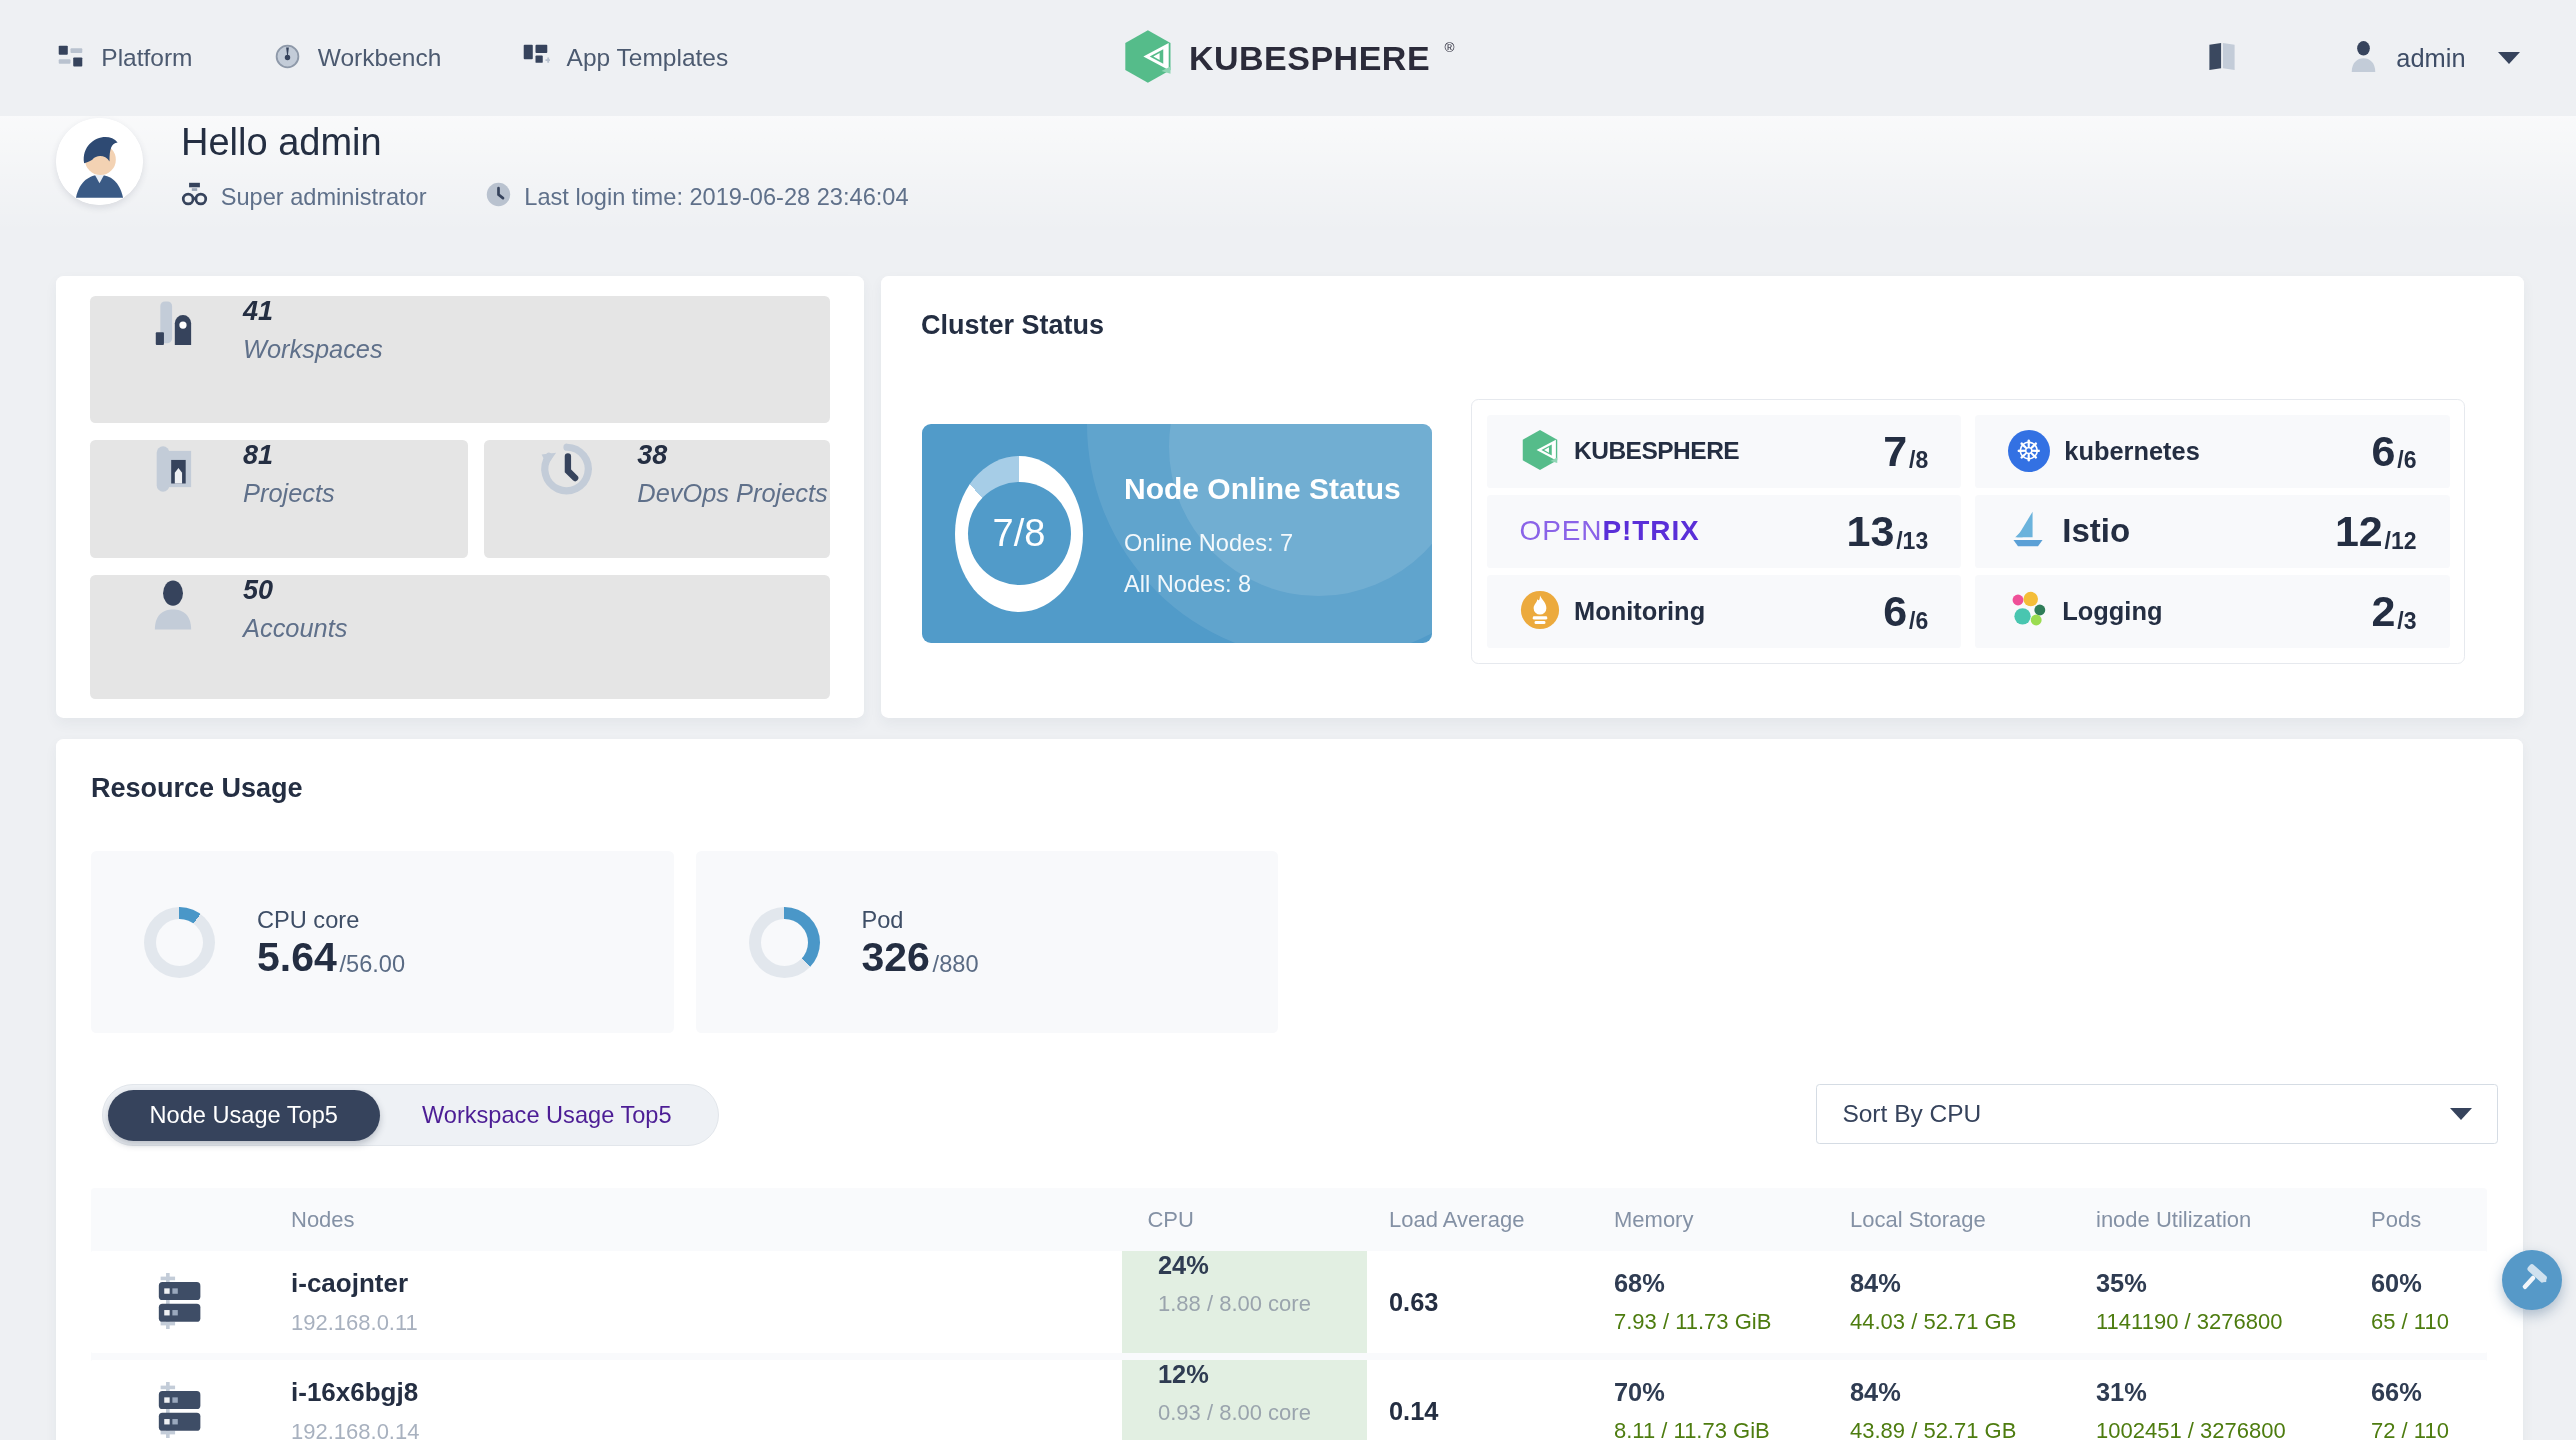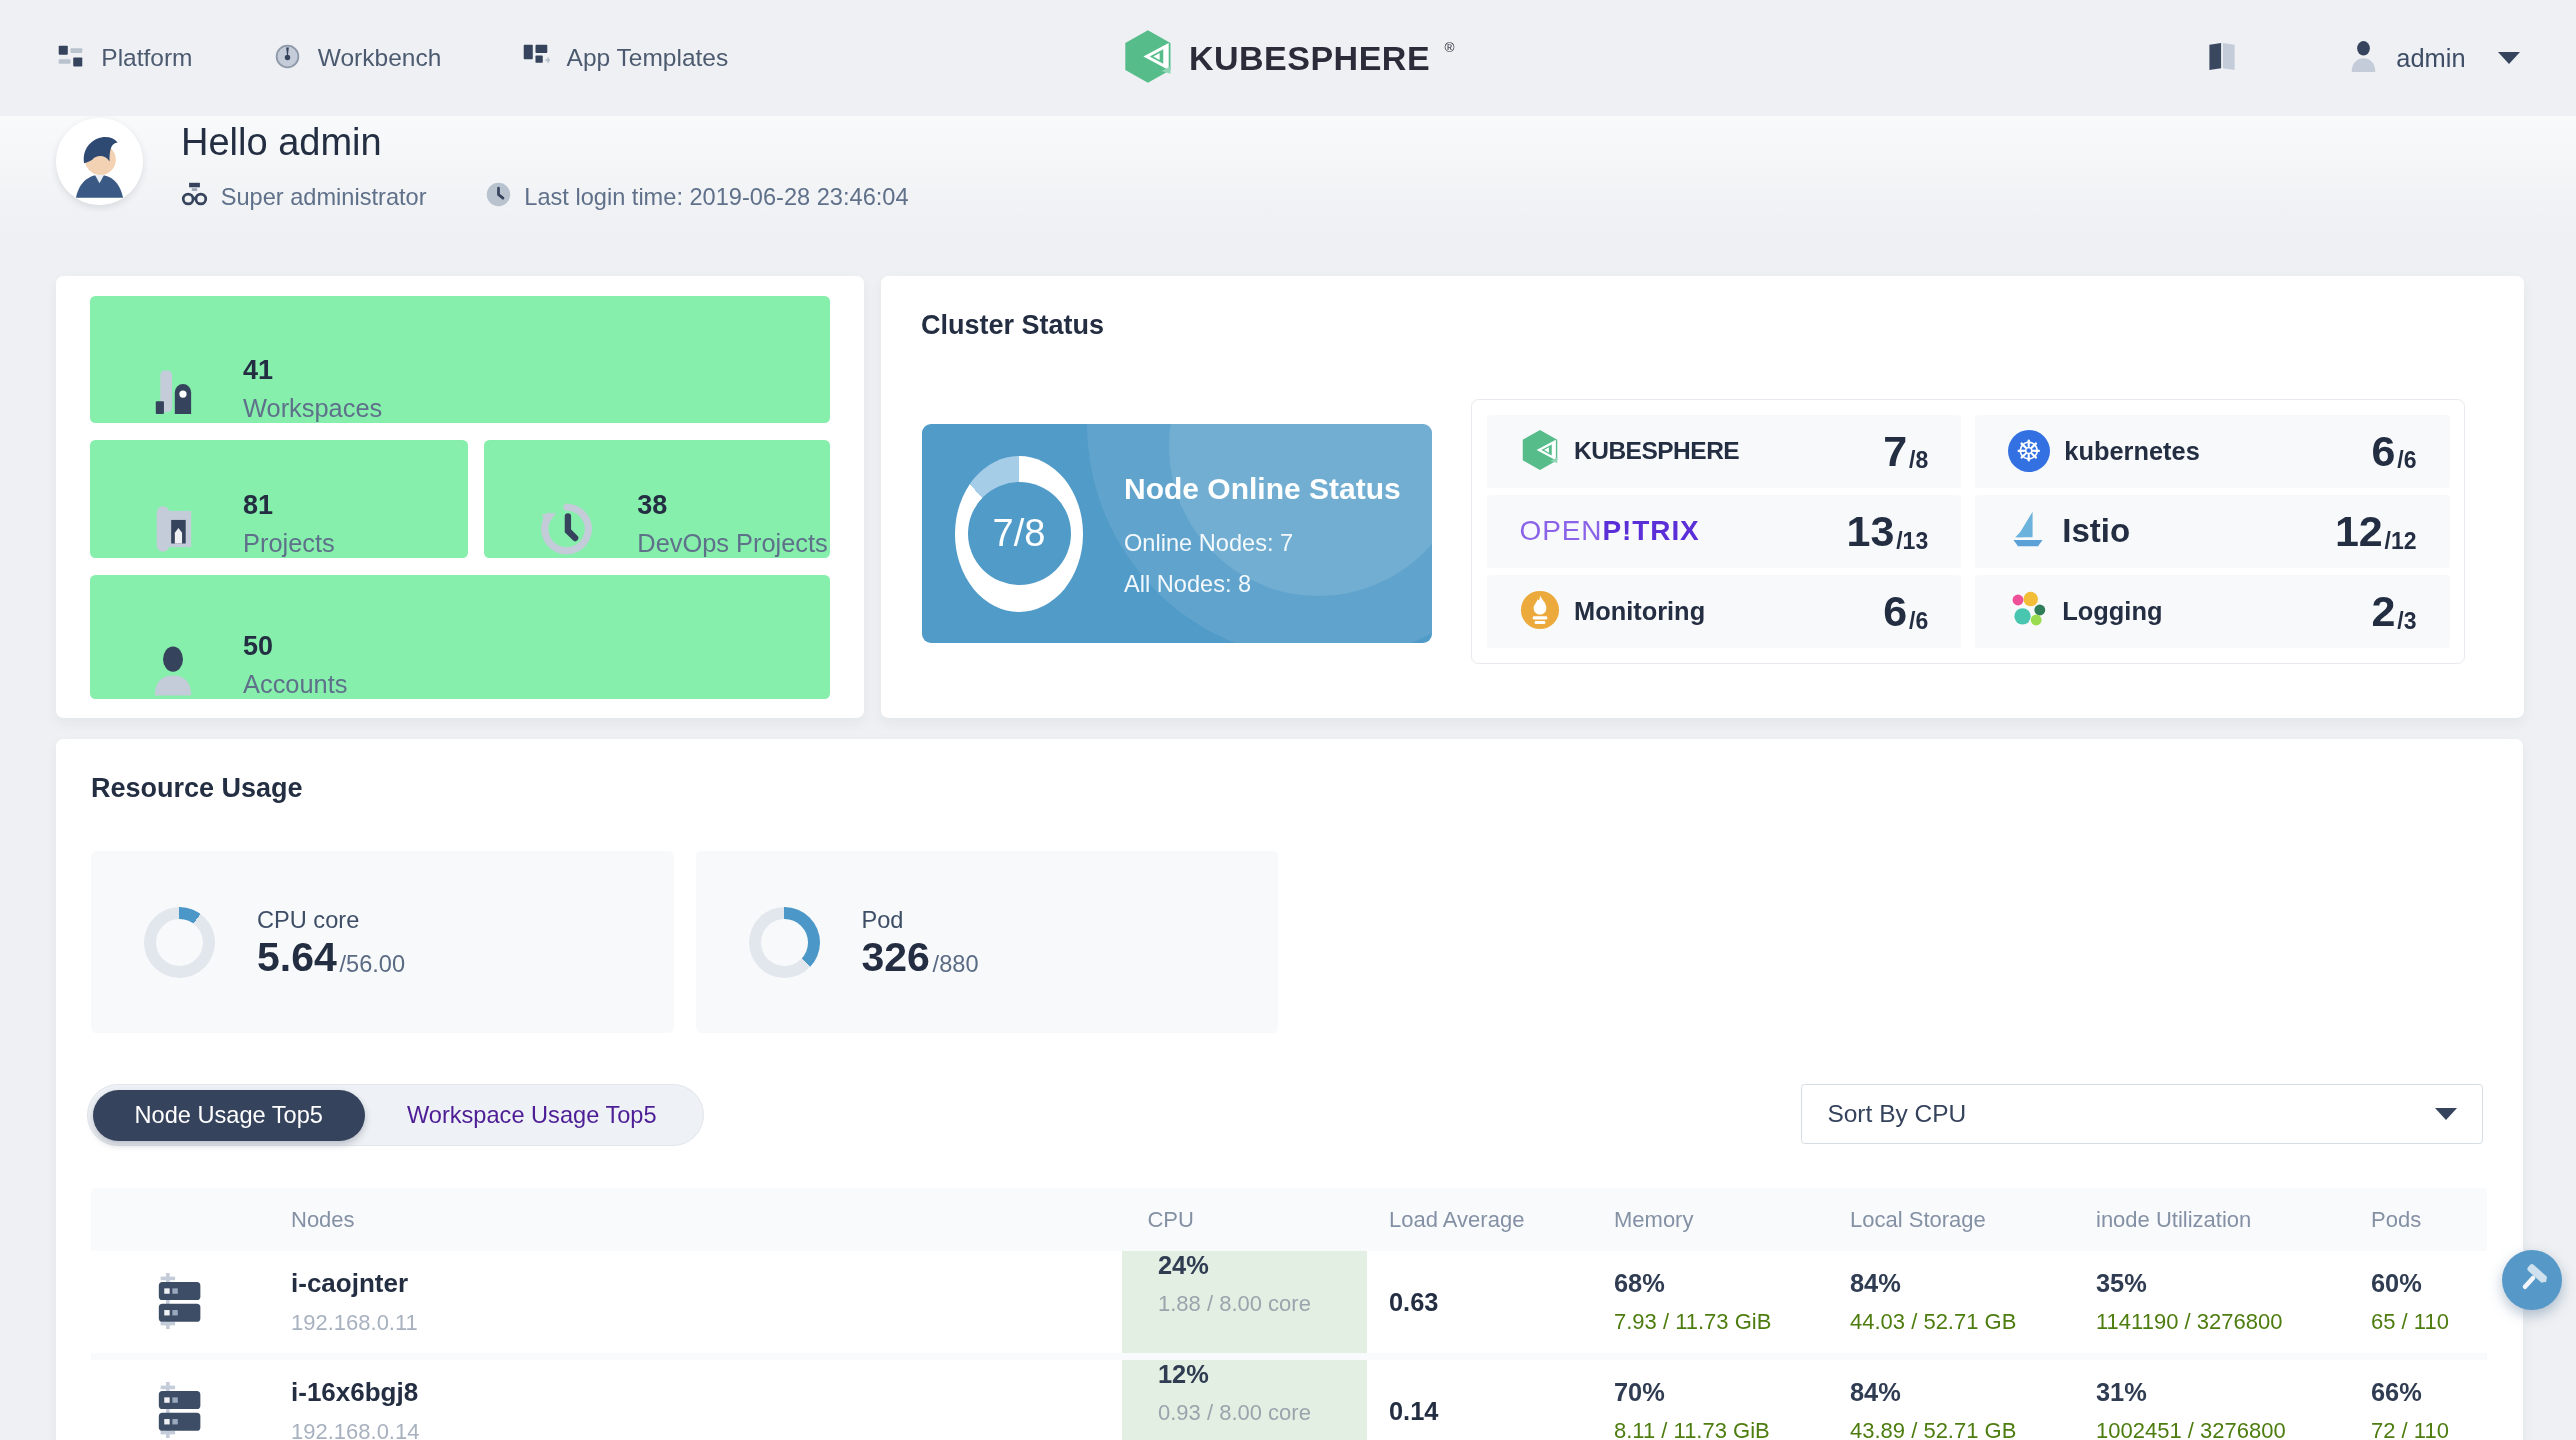--- a/index.html
+++ b/index.html
@@ -27,21 +27,21 @@
             background:#fff; box-shadow:0 2.7px 7.3px rgba(40,50,70,.12); overflow:hidden; }
   .hero-text { position:absolute; left:181px; top:5.4px; }
   .hero-title { font-size:38px; font-weight:500; color:#242e42; }
   .hero-meta { display:flex; align-items:center; gap:58px; margin-top:16.3px; }
   .meta-item { display:flex; align-items:center; gap:12.7px; font-size:23.6px; color:#5f708a; }
 
   
   .card { position:absolute; background:#fff; border-radius:7.3px; box-shadow:0 5.4px 12.7px rgba(40,50,70,.05); }
   .cards-row { position:absolute; top:276px; left:56px; width:2467px; height:442px; }
   .stats-card { left:0; top:0; width:808px; height:442px; padding:20px 34px; }
-  .tile { background:#86efac; border-radius:5.4px; display:flex; align-items:flex-end; cursor:pointer; }
+  .tile { background:#e5e5e5; border-radius:5.4px; display:flex; align-items:flex-start; cursor:pointer;font-style:italic; }
   .stat-big { height:127px; }
   .stat-grid { display:grid; grid-template-columns:378px 1fr; gap:16.3px; margin:17px 0; }
   .stat-grid .tile { height:118px; }
   .stat-accounts { height:124px; }
   .stat-icon { margin-left:54px; width:58px; flex:0 0 58px; display:flex; justify-content:center; }
   .stat-text { margin-left:41px; }
   .stat-value { font-size:27px; font-weight:700; color:#242e42; }
   .stat-label { font-size:25.4px; color:#5f708a; margin-top:8.2px; }
 
   
@@ -85,21 +85,21 @@
   .metric { background:#f8f9fb; border-radius:5.4px; height:182px; display:flex; align-items:center; }
   .donut { width:71px; height:71px; border-radius:50%; margin-left:53px; flex:0 0 71px;
            display:flex; align-items:center; justify-content:center; }
   .donut .hole { width:47px; height:47px; border-radius:50%; background:#f8f9fb; }
   .metric-text { margin-left:42px; }
   .metric-label { font-size:23.6px; color:#3e4e66; }
   .metric-valrow { margin-top:3px; display:flex; align-items:flex-end; }
   .metric-value { font-size:41px; font-weight:700; color:#242e42; line-height:1; }
   .metric-total { font-size:23.6px; color:#5a6b84; margin-left:2.7px; position:relative; top:0.9px; }
 
-  .toolbar { position:absolute; top:345px; left:31px; width:2396px; height:62px; }
+  .toolbar { position:absolute; top:345px; left:46px; width:2396px; height:62px; }
   .tabs { display:inline-flex; align-items:center; background:#eef1f5; border:0.9px solid #e2e6eb;
           border-radius:33px; padding:4.5px; height:62px; }
   .tab { font-size:23.6px; padding:0 42px; height:51px; display:flex; align-items:center; border-radius:26px;
          color:#4c1d95; cursor:pointer; }
   .tab.active { background:#36435c; color:#fff; font-weight:500; box-shadow:0 3.6px 7.3px rgba(36,46,66,.25); }
   .select { position:absolute; right:0; top:0; width:682px; height:60px; background:#fff;
             border:0.9px solid #d5dce4; border-radius:3.6px; display:flex; align-items:center;
             padding:0 25.4px; cursor:pointer; }
   .select-value { font-size:24.5px; color:#36435c; }
   .select .caret { margin-left:auto; }

